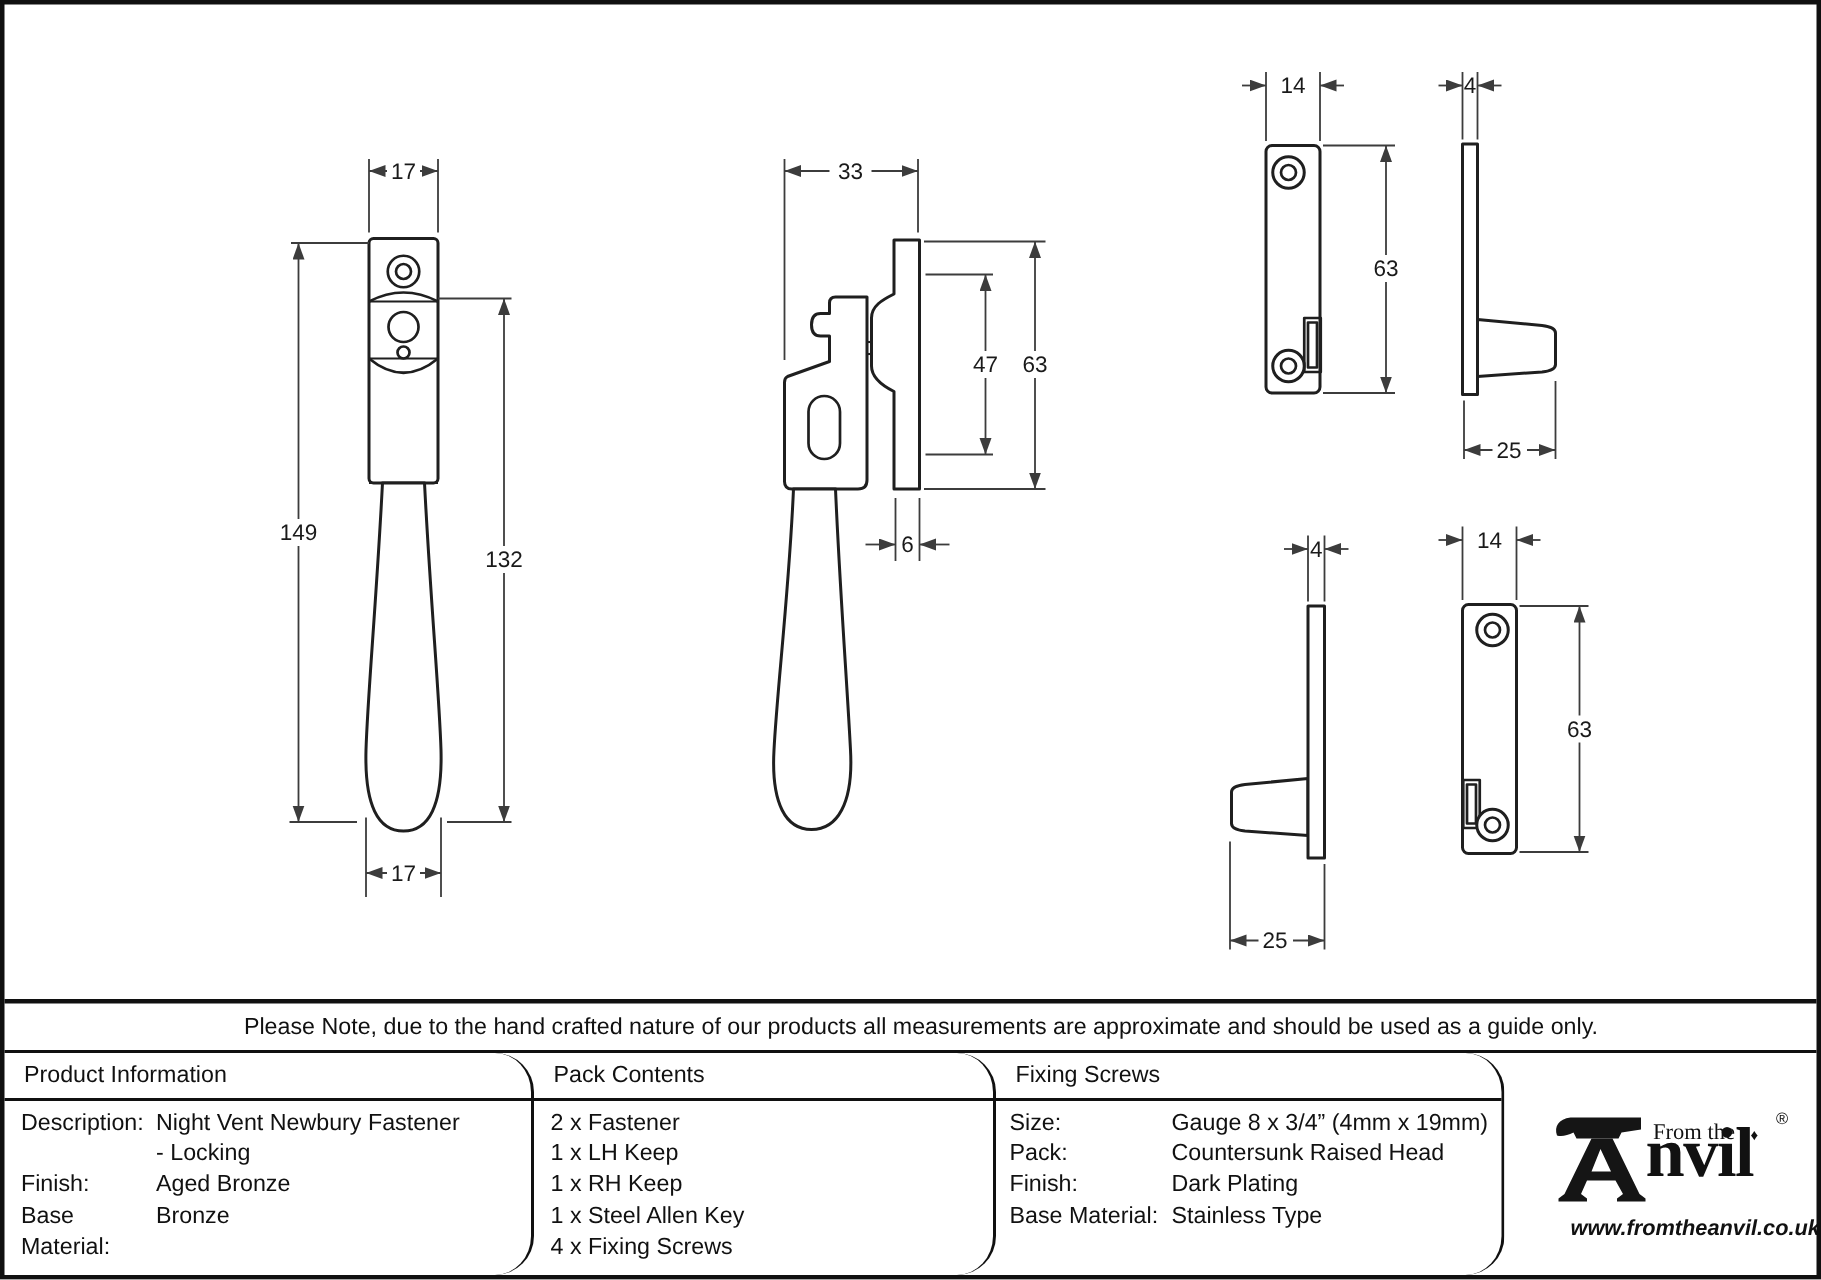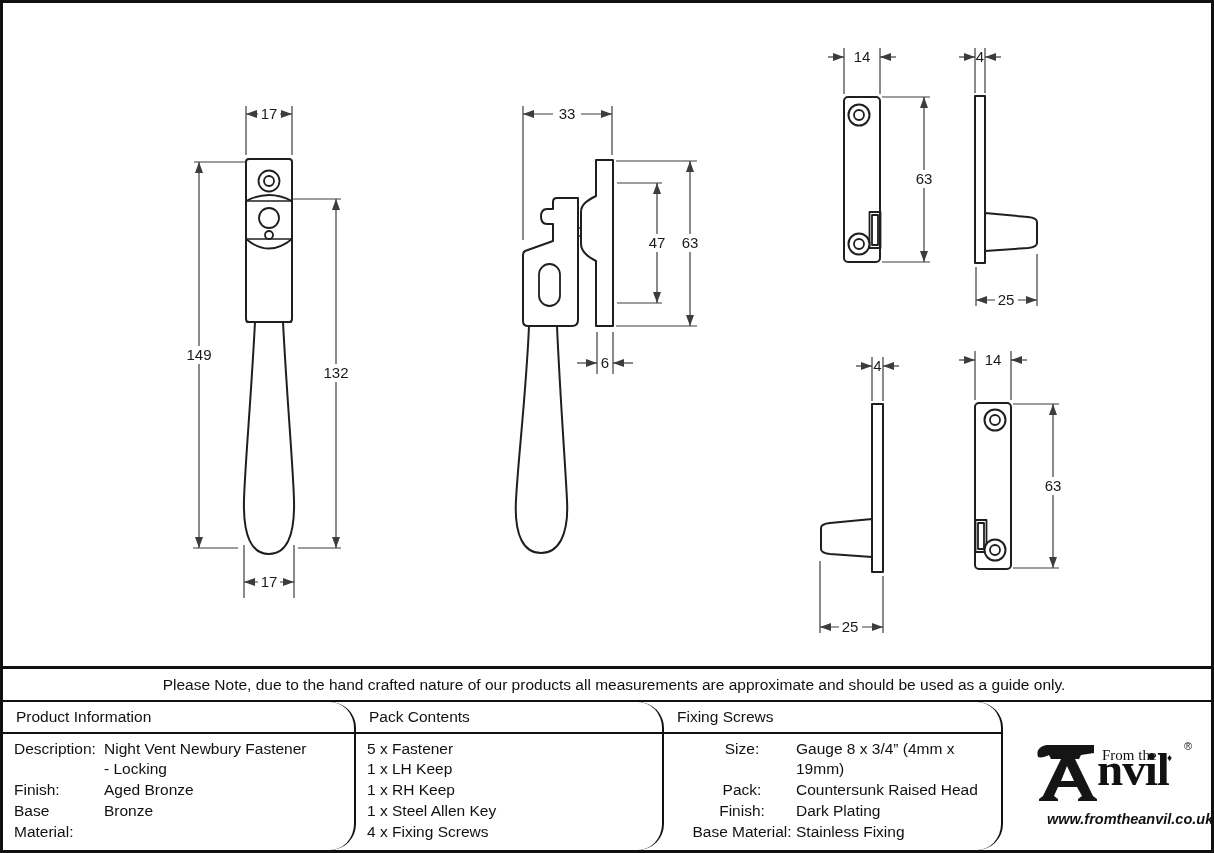--- a/index.html
+++ b/index.html
@@ -42,21 +42,21 @@
   #col-fs{width:339px;}
   #col-logo{flex:1;position:relative;}
   .cell-header{
     height:31.5px;box-sizing:border-box;
     border-bottom:2.5px solid #101010;
     display:flex;align-items:center;padding-left:13px;
   }
   .cell-body{padding-top:5px;line-height:20.9px;}
   .kv{display:flex;}
   .kv .k{flex:0 0 90px;padding-left:11px;}
-  .fs .k{flex:0 0 108px;padding-left:24px;text-align:center;}
+  .fs .k{flex:0 0 108px;padding-left:9px;}
   .pc-item{padding-left:11px;}
   
   #logo-anvil-a{position:absolute;left:33px;top:40px;}
   #logo-from{position:absolute;left:99px;top:45px;font-family:"Liberation Serif",serif;font-size:15px;}
   #logo-diamond{position:absolute;left:164px;top:50px;font-size:10px;}
   #logo-nvil{position:absolute;left:94px;top:44px;font-family:"Liberation Serif",serif;font-weight:bold;font-size:47px;line-height:1;letter-spacing:-1px;}
   #logo-reg{position:absolute;left:181px;top:38px;font-size:11px;}
   #logo-url{position:absolute;left:44px;top:109px;font-family:Liberation Sans, sans-serif;font-style:italic;font-weight:bold;font-size:14.5px;}
 </style>
 </head>
@@ -251,21 +251,21 @@
             <span class="v">Bronze</span>
           </div>
         </div>
       </div>
 
       <div id="col-pc" class="col col-border">
         <div class="cell-header">
           <span>Pack Contents</span>
         </div>
         <div class="cell-body">
-          <div class="pc-item">5 x Fastener</div>
+          <div class="pc-item">2 x Fastener</div>
           <div class="pc-item">1 x LH Keep</div>
           <div class="pc-item">1 x RH Keep</div>
           <div class="pc-item">1 x Steel Allen Key</div>
           <div class="pc-item">4 x Fixing Screws</div>
         </div>
       </div>
 
       <div id="col-fs" class="col col-border">
         <div class="cell-header">
           <span>Fixing Screws</span>
@@ -278,21 +278,21 @@
           <div class="kv">
             <span class="k">Pack:</span>
             <span class="v">Countersunk Raised Head</span>
           </div>
           <div class="kv">
             <span class="k">Finish:</span>
             <span class="v">Dark Plating</span>
           </div>
           <div class="kv">
             <span class="k">Base Material:</span>
-            <span class="v">Stainless Fixing</span>
+            <span class="v">Stainless Type</span>
           </div>
         </div>
       </div>
 
       <div id="col-logo" class="col">
         <svg id="logo-anvil-a" width="64" height="62" viewBox="0 0 64 62">
           <path fill="#151515" d="M2,15 C0,9 3,4 11,3 L58,3 L58,11 L45,13 L43,17 L15,17 L13,13 C9,15 5,16 2,15 Z"></path>
           <path fill="#151515" fill-rule="evenodd" d="M25,17 L39,17 L57,54 L61,57 L61,59 L42,59 L42,57 L46,54 L41,45 L22,45 L18,54 L22,57 L22,59 L3,59 L3,57 L7,54 L25,17 Z M31,24 L25,39 L38,39 Z"></path>
         </svg>
         <span id="logo-from">From the</span>

